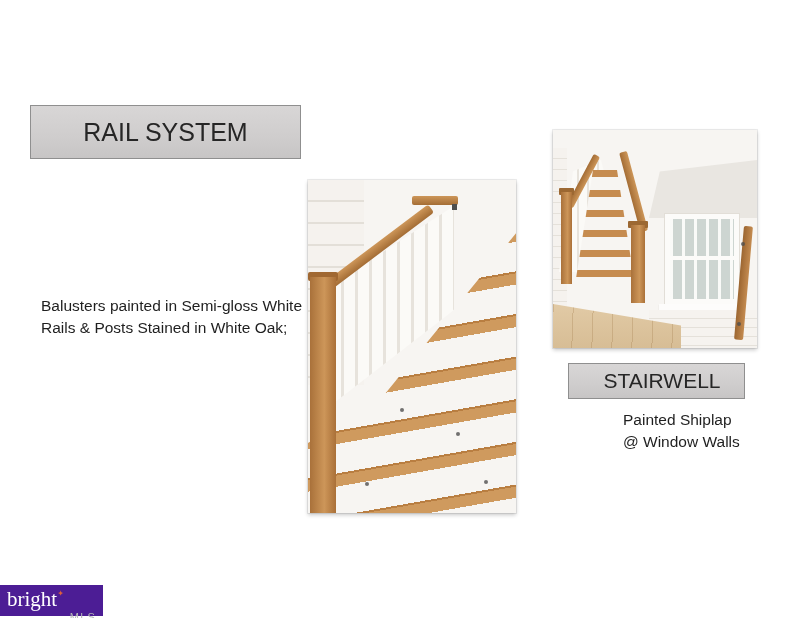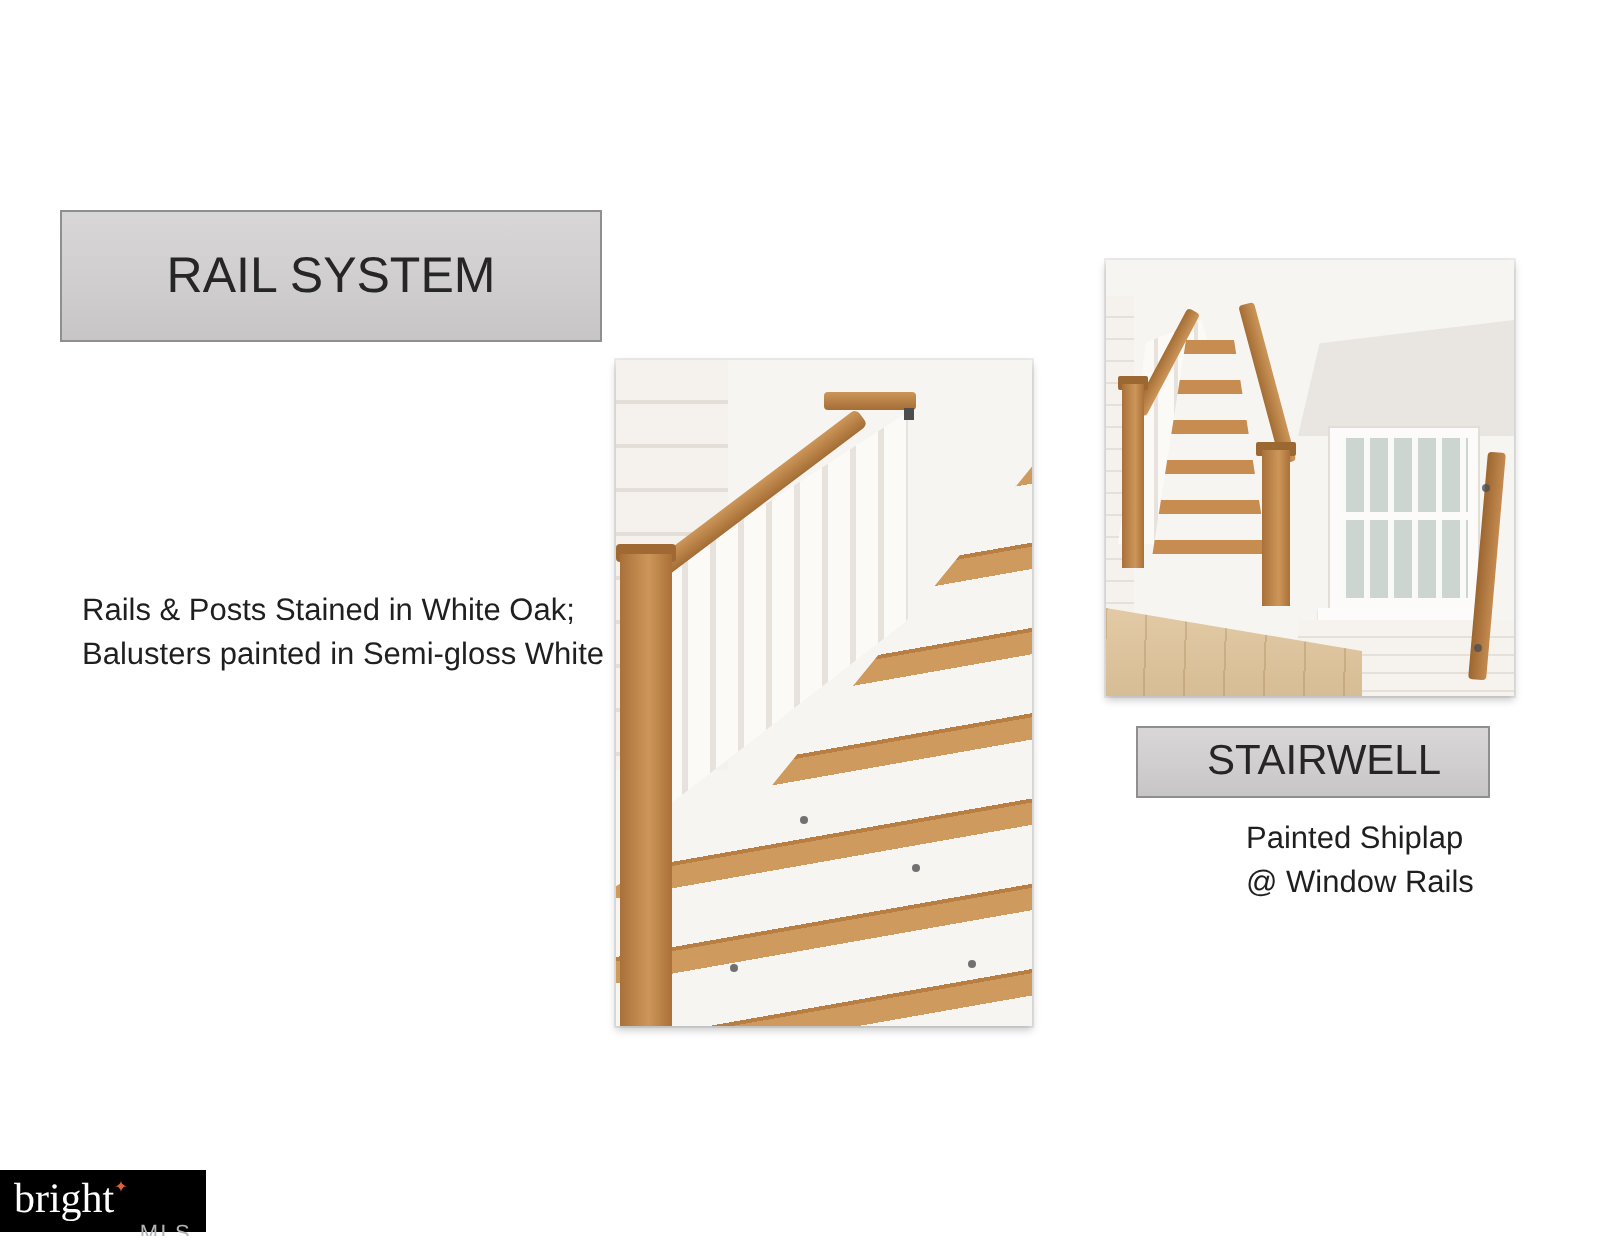--- a/index.html
+++ b/index.html
@@ -6,21 +6,21 @@
   .slide{
     position:relative;width:800px;height:618px;background:#ffffff;overflow:hidden;
     font-family:"Liberation Sans","DejaVu Sans",sans-serif;
   }
   
   .header-box{
     position:absolute;display:flex;align-items:center;justify-content:center;
     background:linear-gradient(180deg,#d8d6d6 0%,#cfcdcd 60%,#c7c5c5 100%);
     border:1px solid #8f8f8f;color:#262626;box-sizing:border-box;
   }
-  .rail-box{left:30px;top:105px;width:271px;height:66px;font-size:25px;}
+  .rail-box{left:30px;top:105px;width:271px;height:54px;font-size:25px;}
   .stairwell-box{left:568px;top:363px;width:177px;height:36px;font-size:21px;padding-left:11px;}
   
   .note{position:absolute;color:#1f1f1f;font-size:15.5px;line-height:22px;}
   .left-note{left:41px;top:295px;width:270px;}
   .right-note{left:623px;top:409px;width:160px;}
   
   .photo{
     position:absolute;overflow:hidden;background:#f7f5f2;
     box-shadow:0 0 0 1px rgba(0,0,0,0.07),0 2px 4px rgba(0,0,0,0.22);
   }
@@ -81,40 +81,40 @@
   .sp-cap{height:7px;background:#9c6832;border-radius:1px;}
   .sp-cap-a{left:6px;top:58px;width:15px;}
   .sp-cap-b{left:75px;top:91px;width:20px;}
   .sp-floor{left:0;top:168px;width:128px;height:50px;
     background:
       repeating-linear-gradient(92deg,rgba(150,110,60,.25) 0 1px,rgba(0,0,0,0) 1px 20px),
       linear-gradient(180deg,#e3cca8,#d7bd95);
     clip-path:polygon(0 12%,100% 55%,100% 100%,0 100%);}
   
   .logo{
-    position:absolute;left:0;top:585px;width:103px;height:31px;background:#000000;
+    position:absolute;left:0;top:585px;width:103px;height:31px;background:#4c1d95;
     display:flex;align-items:center;justify-content:center;gap:3px;
   }
   .logo-bright{font-family:"Liberation Serif","DejaVu Serif",serif;font-size:21px;
     color:#ffffff;line-height:1;position:relative;top:-1px;}
   .logo-spark{color:#e0603a;font-size:8px;line-height:1;position:relative;top:-7px;left:-3px;}
   .logo-mls{font-size:11px;color:#b3b4b6;letter-spacing:1.2px;line-height:1;position:relative;top:1px;margin-top:32px;}
 </style>
 </head>
 <body>
 
 <div class="slide">
 
   <div class="header-box rail-box">
     <span>RAIL SYSTEM</span>
   </div>
 
   <div class="note left-note">
+    <div>Balusters painted in Semi-gloss White</div>
     <div>Rails &amp; Posts Stained in White Oak;</div>
-    <div>Balusters painted in Semi-gloss White</div>
   </div>
 
   <figure class="photo photo-large" style="margin:0;" title="Staircase with white-oak stained handrail and newel post, white painted balusters, oak treads with white risers, shiplap wall">
     <div class="lp-shiplap"></div>
     <div class="lp-balusters"></div>
     <div class="lp-stairs"></div>
     <div class="lp-rail"></div>
     <div class="lp-rail-top"></div>
     <div class="lp-bracket"></div>
     <div class="lp-newel-cap"></div>
@@ -147,21 +147,21 @@
     <div class="sp-newel"></div>
     <div class="sp-floor"></div>
   </figure>
 
   <div class="header-box stairwell-box">
     <span>STAIRWELL</span>
   </div>
 
   <div class="note right-note">
     <div>Painted Shiplap</div>
-    <div>@ Window Rails</div>
+    <div>@ Window Walls</div>
   </div>
 
   <div class="logo">
     <span class="logo-bright">bright</span>
     <span class="logo-spark">✦</span>
     <span class="logo-mls">MLS</span>
   </div>
 
 </div>
 

